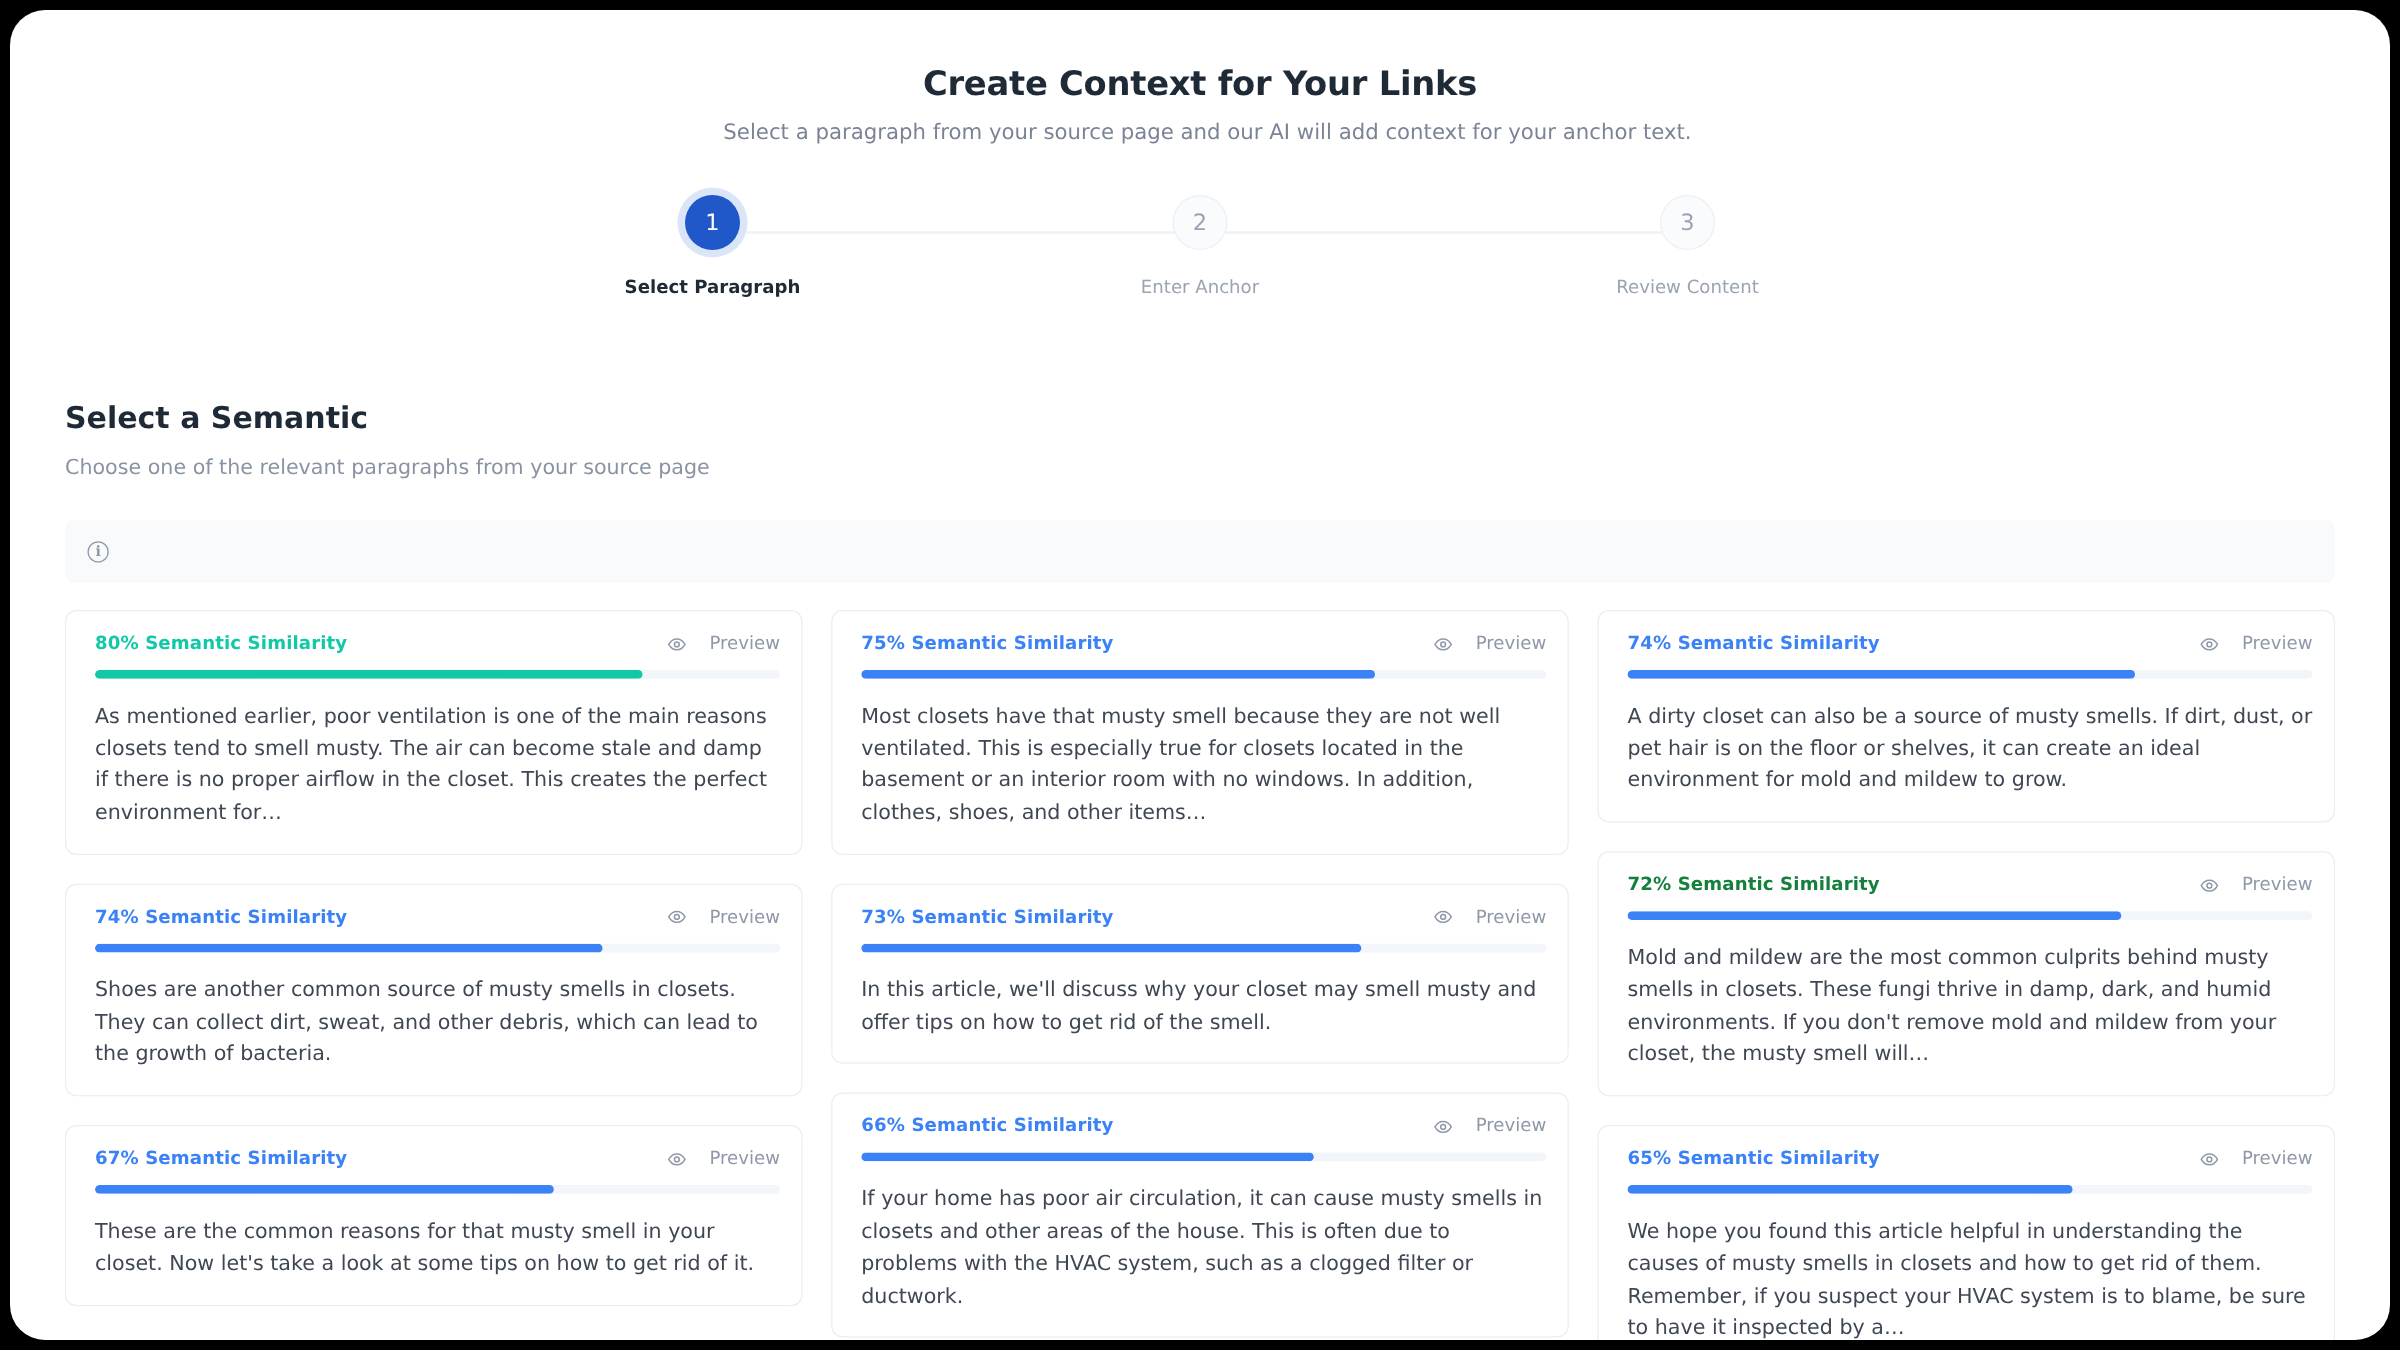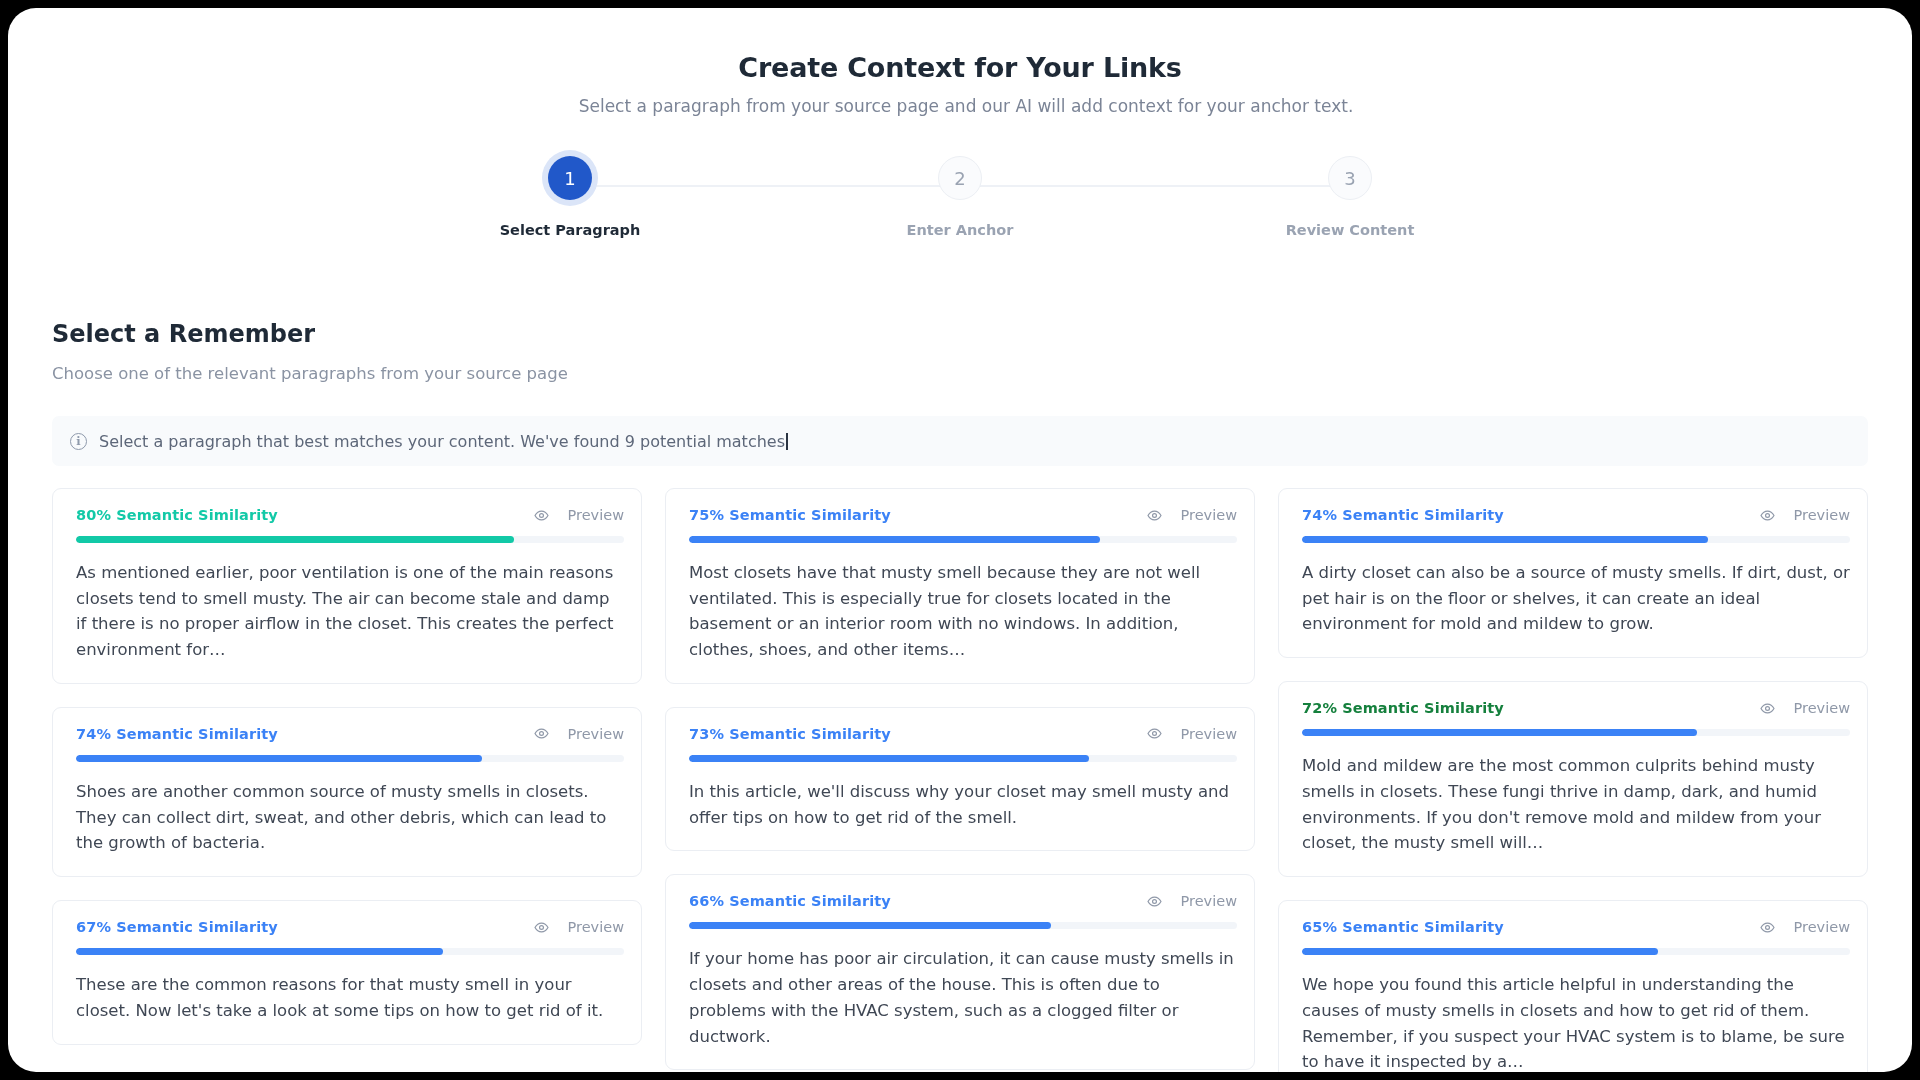--- a/index.html
+++ b/index.html
@@ -88,21 +88,21 @@
     background: #fafbfd;
     color: #9aa3b2;
     border: 1px solid #eceff4;
   }
   .step-label {
     margin-top: 22px;
     font-size: 14.5px;
     white-space: nowrap;
   }
   .step.active .step-label { color: #1f2a37; font-weight: 600; }
-  .step.inactive .step-label { color: #9aa3b2; font-weight: 700; }
+  .step.inactive .step-label { color: #9aa3b2; font-weight: 400; }
 
   
   .section {
     padding: 62px 44px 0 44px;
   }
   .section-title {
     font-size: 24px;
     font-weight: 600;
     color: #1f2a37;
   }
@@ -234,26 +234,25 @@
         <div class="step inactive">
           <div class="step-circle">
             <span>3</span>
           </div>
           <div class="step-label">Review Content</div>
         </div>
       </div>
   </div>
 
   <div class="section">
-    <div class="section-title">Select a Remember</div>
+    <div class="section-title">Select a Semantic</div>
     <div class="section-subtitle">Choose one of the relevant paragraphs from your source page</div>
 
     <div class="info-banner">
       <span class="info-icon">i</span>
-      <span class="info-text"><span>Select a paragraph that best matches your content. We've found 9 potential matches</span><span class="caret"></span></span>
     </div>
 
     <div class="cards-wrap" id="cards-wrap"><div class="card"><div class="card-head">
             <span class="sim-label" style="color: rgb(18, 201, 167);">80% Semantic Similarity</span>
             <span class="preview-btn">
               <svg class="eye-icon" width="15" height="15" viewBox="0 0 24 24" fill="none" stroke="#8f98a8" stroke-width="1.9" stroke-linecap="round" stroke-linejoin="round">
                 <path d="M1.6 12S5.5 5 12 5s10.4 7 10.4 7-3.9 7-10.4 7S1.6 12 1.6 12z"></path>
                 <circle cx="12" cy="12" r="3.1"></circle>
               </svg>
               <span>Preview</span>

